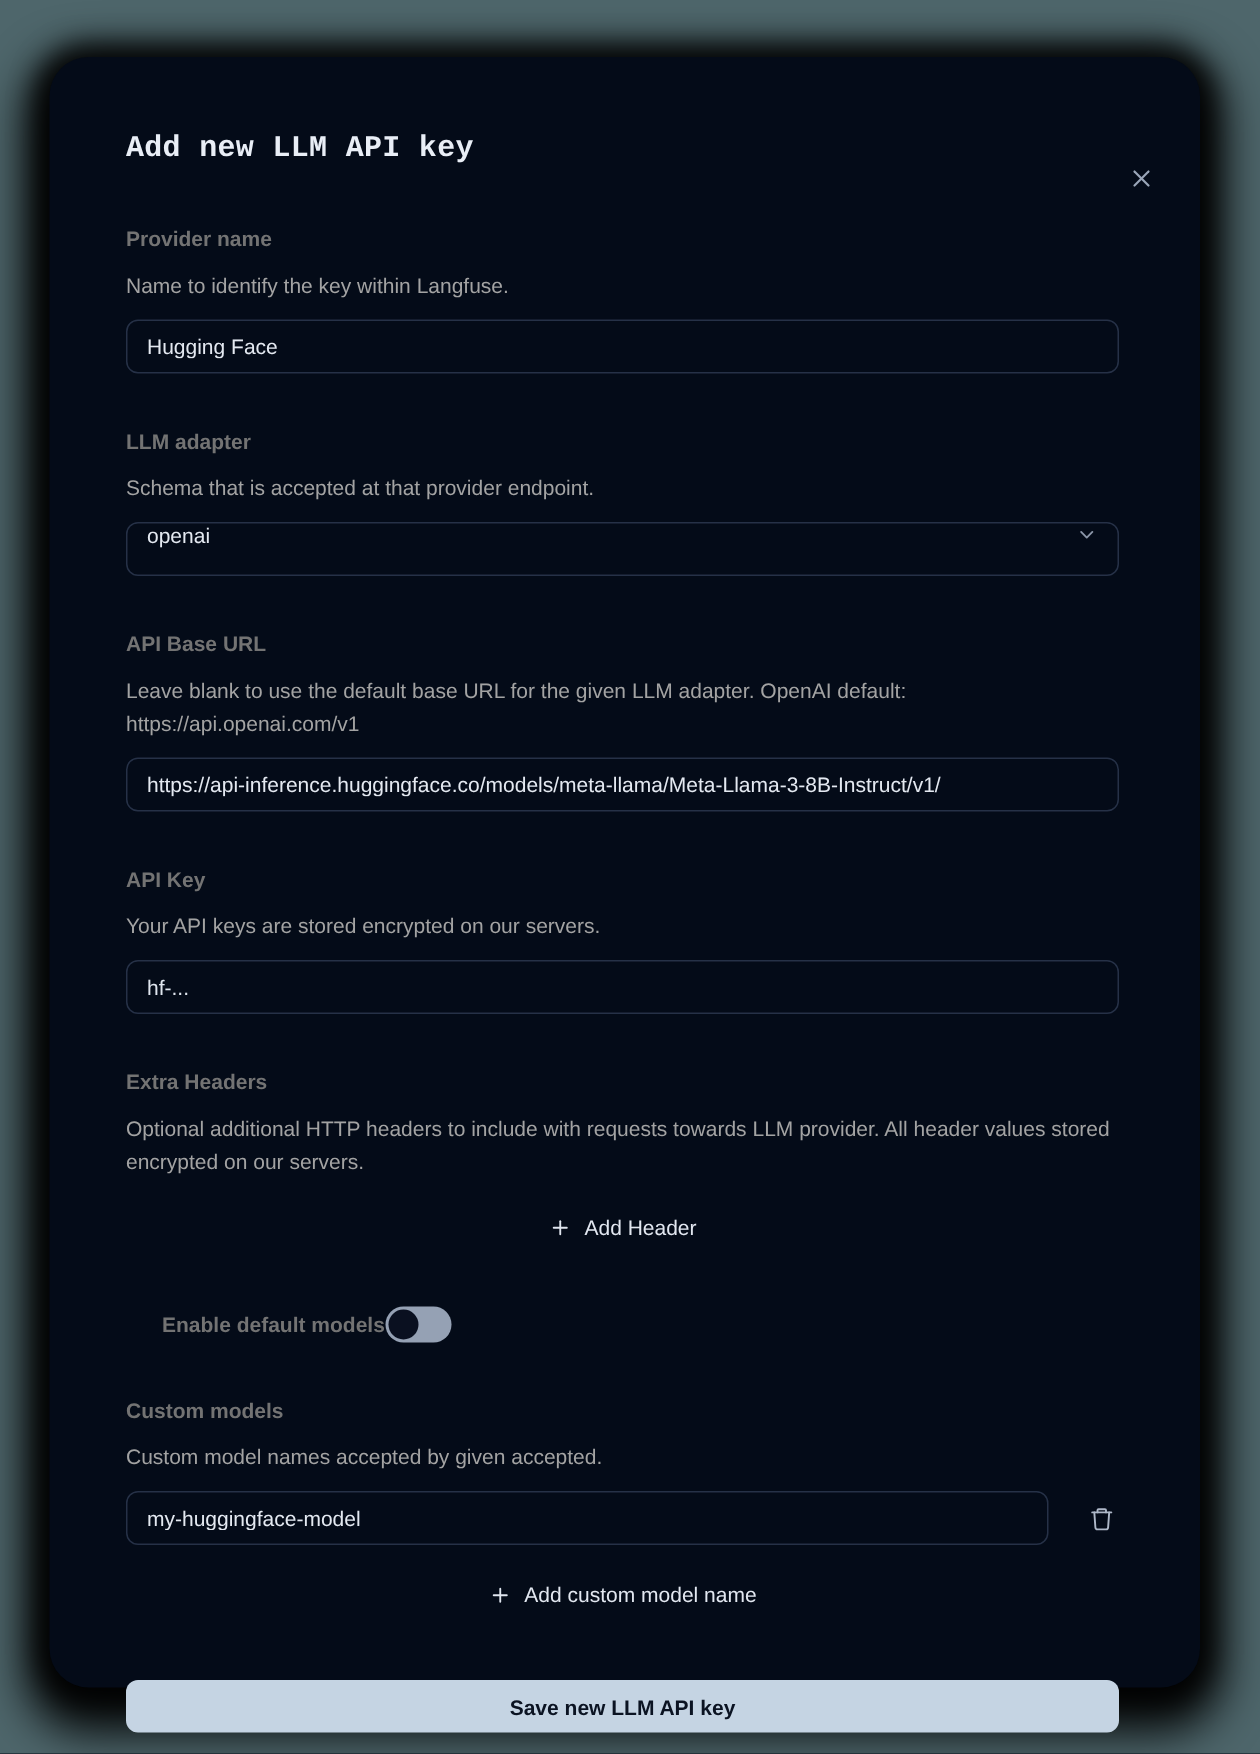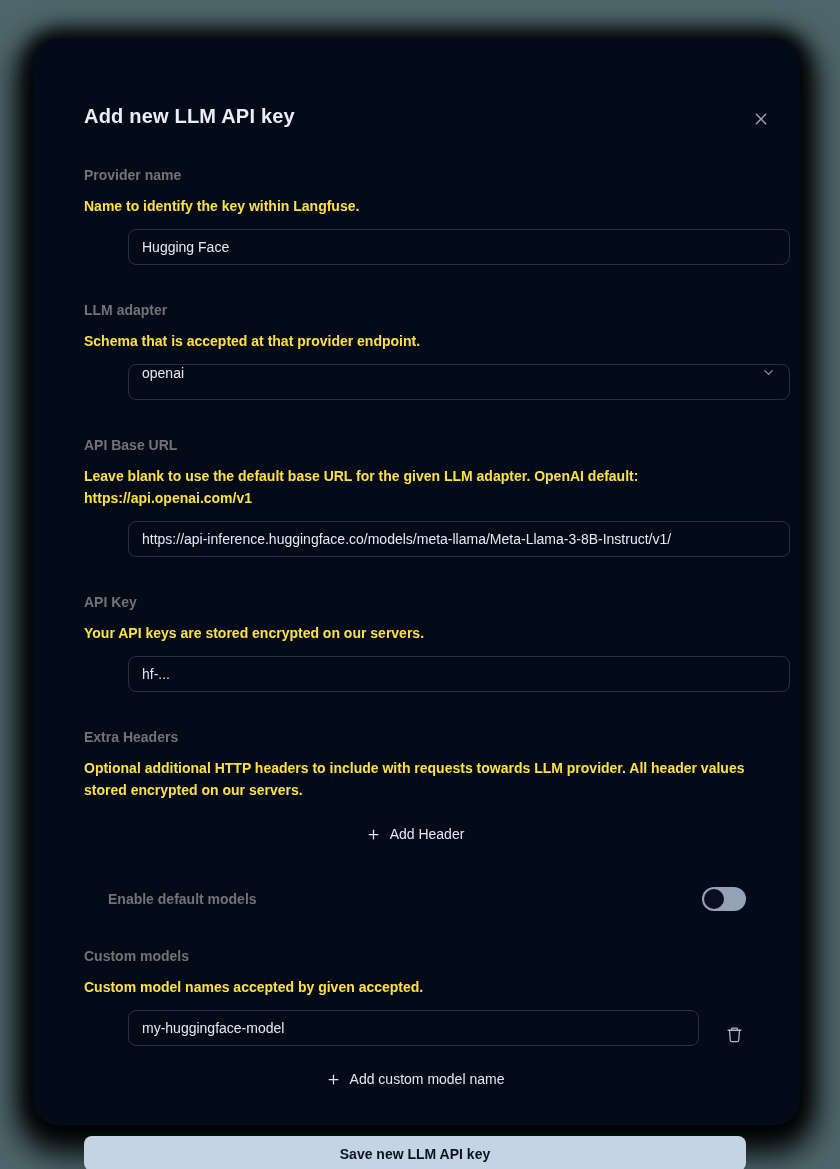--- a/index.html
+++ b/index.html
@@ -27,50 +27,49 @@
     background: transparent; border: none;
     color: #9aa6b8; cursor: pointer;
     display: flex; align-items: center; justify-content: center;
   }
   .close-btn svg { width: 16px; height: 16px; stroke: #9aa6b8; }
   .modal-title {
     color: #e9eef6;
     font-size: 20px;
     font-weight: bold;
     line-height: 28px;
-    margin-top: 26px;
+    margin-top: 10px;
     letter-spacing: 0.2px;
+    font-family: Liberation Mono, monospace;
   }
   .field { margin-top: 37px; }
   .field-label {
     color: #737373;
     font-size: 14px;
     font-weight: bold;
     line-height: 17px;
   }
   .field-desc {
-    color: #fde047;
+    color: #a3a3a3;
     font-size: 14px;
     line-height: 22px;
     margin-top: 11px;
-    font-weight: bold;
   }
   .text-input, .select-box {
     margin-top: 12px;
     width: 100%;
     height: 36px;
     background: transparent;
     border: 1px solid #263147;
     border-radius: 8px;
     color: #e4e9f1;
     font-size: 14px;
     font-family: "Liberation Sans", "DejaVu Sans", sans-serif;
     padding: 0 13px;
     outline: none;
-    margin-left: 44px;
   }
   .text-input::placeholder { color: #dfe5ee; opacity: 1; }
   .select-box {
     display: flex; align-items: flex-start; justify-content: space-between;
     cursor: pointer;
   }
   .select-box .chevron { display: flex; }
   .select-box .chevron svg { width: 15px; height: 15px; stroke: #8b96a8; }
   .add-btn {
     display: flex; align-items: center; gap: 9px;
@@ -79,43 +78,42 @@
     color: #e2e7f0;
     font-size: 14px;
     font-weight: normal;
     font-family: "Liberation Sans", "DejaVu Sans", sans-serif;
     cursor: pointer;
     height: 32px;
     padding: 0 10px;
   }
   .add-btn svg { width: 15px; height: 15px; stroke: #dfe5ee; }
   .toggle-row {
-    display: flex; align-items: center; justify-content: space-between; padding-left: 24px;
+    display: flex; align-items: center; justify-content: flex-start; padding-left: 24px;
   }
   .switch {
     width: 44px; height: 24px;
     border-radius: 12px;
     background: #95a1b4;
     border: none;
     position: relative;
     cursor: pointer;
     flex-shrink: 0;
   }
   .switch .knob {
     position: absolute;
     left: 2px; top: 2px;
     width: 20px; height: 20px;
     border-radius: 50%;
     background: #0a1020;
   }
   .model-row {
-    display: flex; align-items: flex-end;
+    display: flex; align-items: center;
     margin-top: 12px;
     gap: 23px;
-    text-decoration: underline;
   }
   .model-row .text-input { margin-top: 0; flex: 1; }
   .trash-btn {
     background: transparent; border: none; cursor: pointer;
     display: flex; align-items: center; justify-content: center;
     width: 24px; height: 24px;
   }
   .trash-btn svg { width: 17px; height: 19px; stroke: #aeb8c8; }
   .save-btn {
     margin-top: 41px;

